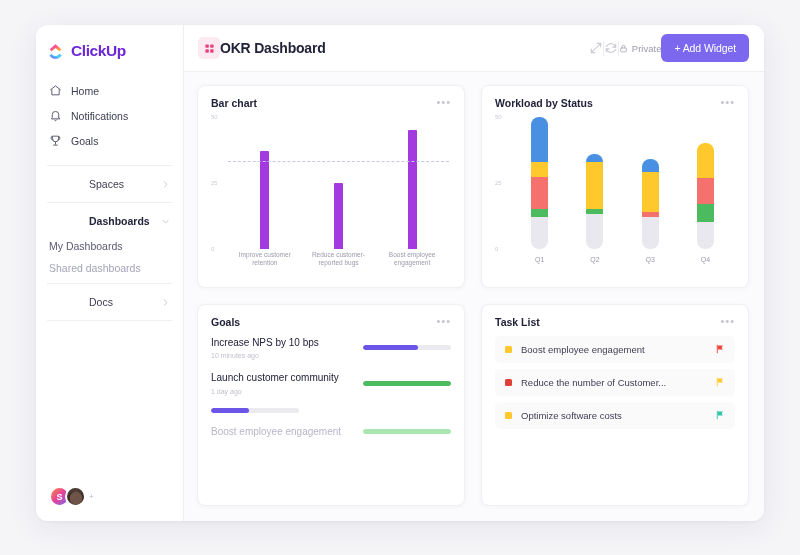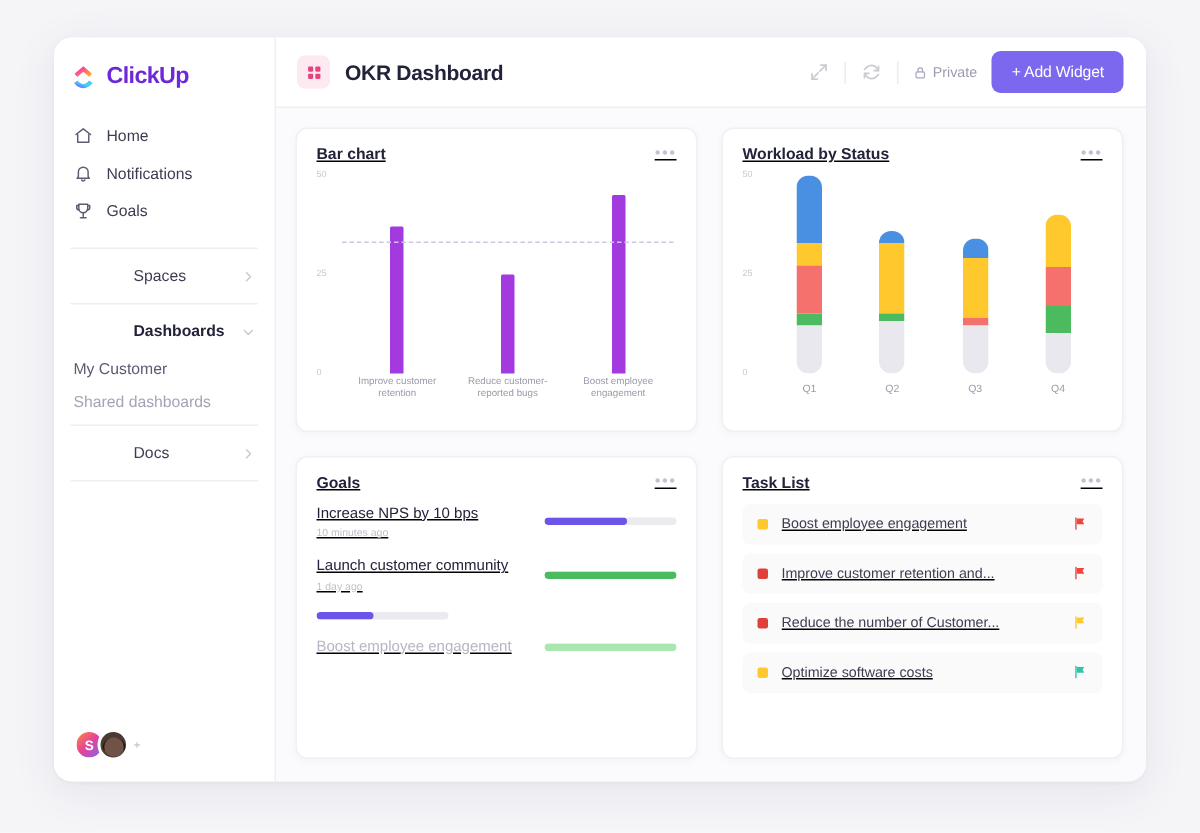--- a/index.html
+++ b/index.html
@@ -65,21 +65,21 @@
   .av-2 .hair { position:absolute; left:50%; top:22%; transform:translateX(-50%); width:15px; height:8px; border-radius:7px 7px 2px 2px; background:#211814; }
   .av-plus { margin-left: 3px; font-size: 8px; color: #b9b9c8; }
 
   
   .main { flex: 1; display: flex; flex-direction: column; background: #fbfbfd; min-width: 0; }
 
   .topbar {
     height: 47px; background: #ffffff;
     border-bottom: 1px solid #efeff3;
     display: flex; align-items: center;
-    padding: 0 15px 0 14px; gap: 10px;
+    padding: 0 15px 0 14px; 
   }
   .tb-badge {
     width: 22px; height: 22px; border-radius: 5px; background: #fde9f1;
     display: flex; align-items: center; justify-content: center; flex: 0 0 auto;
   }
   .tb-title { font-size: 14px; font-weight: bold; color: #22223a; letter-spacing: -0.2px; }
   .tb-spacer { flex: 1; }
   .tb-ico { width: 14px; height: 14px; opacity: .45; cursor: pointer; }
   .tb-sep { width: 1px; height: 15px; background: #ececed; }
   .tb-private { display: flex; align-items: center; gap: 4px; font-size: 9.5px; color: #9b9bae; cursor: pointer; }
@@ -92,21 +92,21 @@
 
   .grid {
     flex: 1; display: grid;
     grid-template-columns: 1fr 1fr; grid-template-rows: 1fr 1fr;
     gap: 16px; padding: 13px 15px 15px 13px;
   }
   .card {
     background: #fff; border: 1px solid #f0f0f4; border-radius: 8px;
     box-shadow: 0 1px 4px rgba(90,90,130,0.05);
     display: flex; flex-direction: column;
-    padding: 11px 13px 9px 13px; min-width: 0; overflow: hidden; text-decoration: underline;
+    padding: 11px 13px 9px 13px; min-width: 0; overflow: hidden;
   }
   .card-head { display: flex; align-items: flex-start; justify-content: space-between; margin-bottom: 2px; }
   .card-title { font-size: 10.5px; font-weight: bold; color: #22223a; }
   .dots { color: #c3c3d0; font-size: 11px; letter-spacing: 1px; cursor: pointer; line-height: 1; }
   .card-body { flex: 1; position: relative; min-height: 0; }
 
   
   .chart { position: absolute; inset: 0; }
   .y-lab { position: absolute; left: 0; font-size: 6px; color: #c9c9d6; }
   .plot { position: absolute; left: 17px; right: 2px; top: 6px; bottom: 29px; display: flex; align-items: flex-end; justify-content: space-around; }
@@ -203,21 +203,21 @@
     </div>
 
     <div class="divider"></div>
 
     <div class="section bold">
       <span>Dashboards</span>
       <svg class="chev" viewBox="0 0 24 24" fill="none" stroke="#9a9aab" stroke-width="2.6" stroke-linecap="round" stroke-linejoin="round">
           <path d="M5 9l7 7 7-7"></path>
         </svg>
     </div>
-    <div class="sub-item">My Customer</div>
+    <div class="sub-item">My Dashboards</div>
     <div class="sub-item muted">Shared dashboards</div>
 
     <div class="divider"></div>
 
     <div class="section">
       <span>Docs</span>
       <svg class="chev" viewBox="0 0 24 24" fill="none" stroke="#9a9aab" stroke-width="2.6" stroke-linecap="round" stroke-linejoin="round">
           <path d="M9 5l7 7-7 7"></path>
         </svg>
     </div>
@@ -409,28 +409,20 @@
             <div class="task-row">
               <span class="sq" style="background: rgb(255, 200, 44);"></span>
               <span class="task-name">Boost employee engagement</span>
               <svg class="flag" viewBox="0 0 24 24">
                 <path d="M5.5 3v18" stroke="#f0443c" stroke-width="2.2" stroke-linecap="round"></path>
                 <path d="M6.8 3.8h12l-2.6 4.6 2.6 4.6h-12z" fill="#f0443c"></path>
               </svg>
             </div>
             <div class="task-row">
               <span class="sq" style="background: rgb(224, 64, 58);"></span>
-              <span class="task-name">Improve customer retention and...</span>
-              <svg class="flag" viewBox="0 0 24 24">
-                <path d="M5.5 3v18" stroke="#f0443c" stroke-width="2.2" stroke-linecap="round"></path>
-                <path d="M6.8 3.8h12l-2.6 4.6 2.6 4.6h-12z" fill="#f0443c"></path>
-              </svg>
-            </div>
-            <div class="task-row">
-              <span class="sq" style="background: rgb(224, 64, 58);"></span>
               <span class="task-name">Reduce the number of Customer...</span>
               <svg class="flag" viewBox="0 0 24 24">
                 <path d="M5.5 3v18" stroke="#ffc82c" stroke-width="2.2" stroke-linecap="round"></path>
                 <path d="M6.8 3.8h12l-2.6 4.6 2.6 4.6h-12z" fill="#ffc82c"></path>
               </svg>
             </div>
             <div class="task-row">
               <span class="sq" style="background: rgb(255, 200, 44);"></span>
               <span class="task-name">Optimize software costs</span>
               <svg class="flag" viewBox="0 0 24 24">

